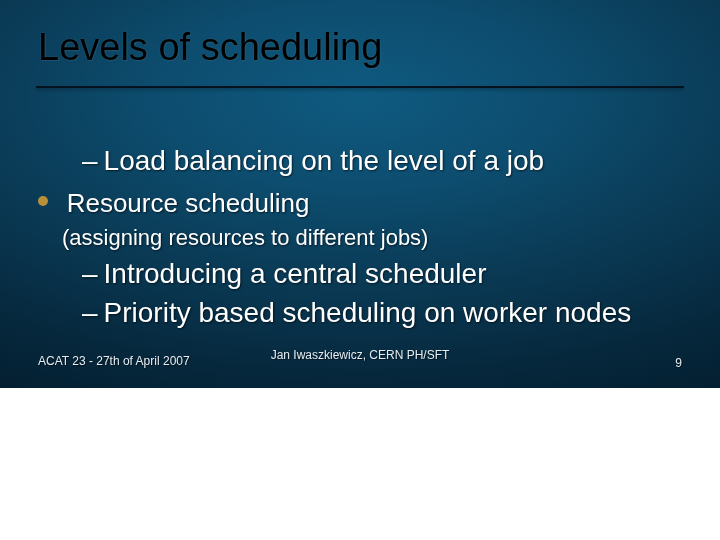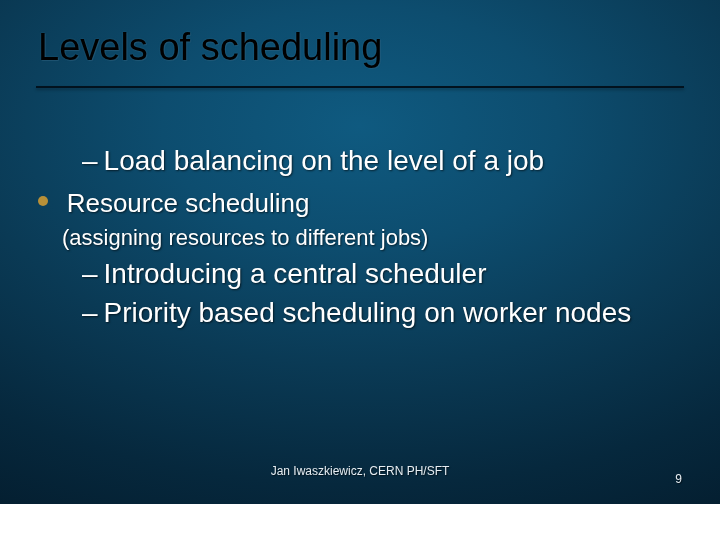--- a/index.html
+++ b/index.html
@@ -5,21 +5,21 @@
   html, body {
     margin: 0;
     padding: 0;
     width: 720px;
     height: 540px;
     overflow: hidden;
     font-family: Verdana, Tahoma, Arial, sans-serif;
   }
   .slide {
     width: 720px;
-    height: 504px;
+    height: 388px;
     background: radial-gradient(ellipse 110% 95% at 50% 25%,
                 #0f5a80 0%,
                 #0d4d6f 25%,
                 #0a3a55 50%,
                 #06283d 75%,
                 #031a2a 100%);
     position: relative;
     box-sizing: border-box;
     color: #fff;
   }
@@ -139,17 +139,18 @@
         <span class="dash">–</span><span>Introducing a central scheduler</span>
       </div>
       <div class="l2">
         <span class="dash">–</span><span>Priority based scheduling on worker nodes</span>
       </div>
     </div>
 
   </div>
 
   <div class="footer">
+    <div class="footer-left">ACAT 23 - 27th of April 2007</div>
     <div class="footer-center">Jan Iwaszkiewicz, CERN PH/SFT</div>
     <div class="footer-right">9</div>
   </div>
 
 </div>
 
 </body></html>

